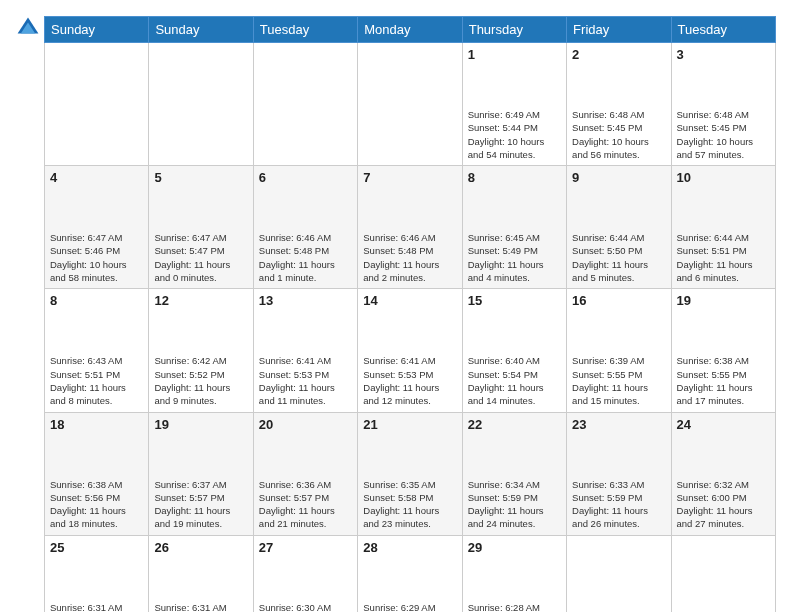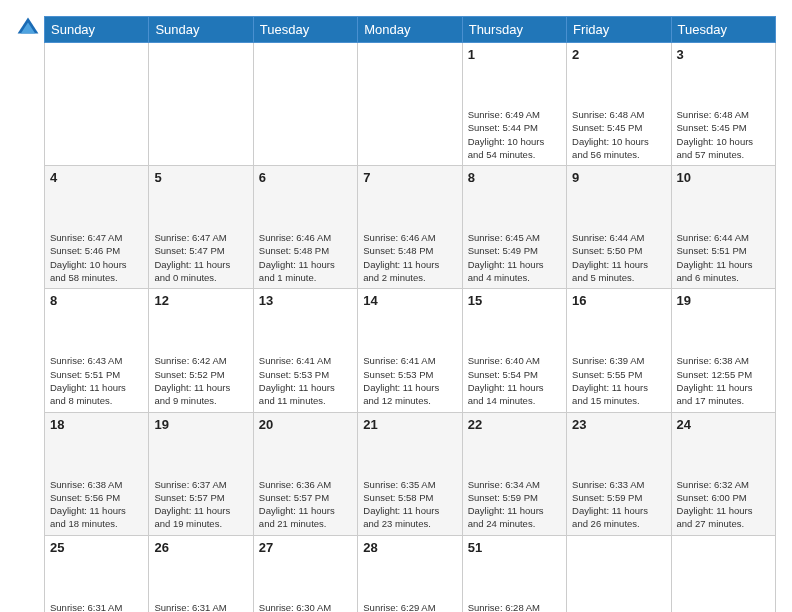--- a/index.html
+++ b/index.html
@@ -235,21 +235,21 @@
           </td>
           <td>
             <span class="cell-date">16</span>
             <div class="cell-info">Sunrise: 6:39 AM
 Sunset: 5:55 PM
 Daylight: 11 hours and 15 minutes.</div>
           </td>
           <td>
             <span class="cell-date">19</span>
             <div class="cell-info">Sunrise: 6:38 AM
-Sunset: 12:55 PM
+Sunset: 5:55 PM
 Daylight: 11 hours and 17 minutes.</div>
           </td>
         </tr>
         <tr>
           <td>
             <span class="cell-date">18</span>
             <div class="cell-info">Sunrise: 6:38 AM
 Sunset: 5:56 PM
 Daylight: 11 hours and 18 minutes.</div>
           </td>
@@ -309,21 +309,21 @@
 Sunset: 6:02 PM
 Daylight: 11 hours and 32 minutes.</div>
           </td>
           <td>
             <span class="cell-date">28</span>
             <div class="cell-info">Sunrise: 6:29 AM
 Sunset: 6:02 PM
 Daylight: 11 hours and 33 minutes.</div>
           </td>
           <td>
-            <span class="cell-date">51</span>
+            <span class="cell-date">29</span>
             <div class="cell-info">Sunrise: 6:28 AM
 Sunset: 6:03 PM
 Daylight: 11 hours and 35 minutes.</div>
           </td>
           <td class="empty-cell"></td>
           <td class="empty-cell"></td>
         </tr>
       </tbody>
   </table>
 </div>

